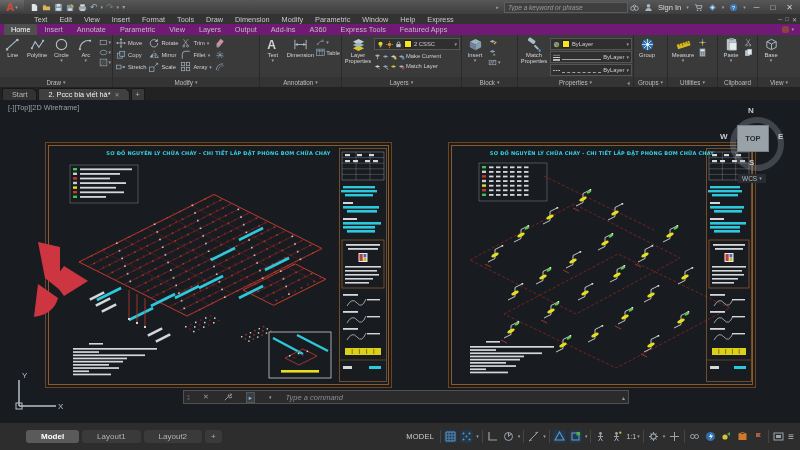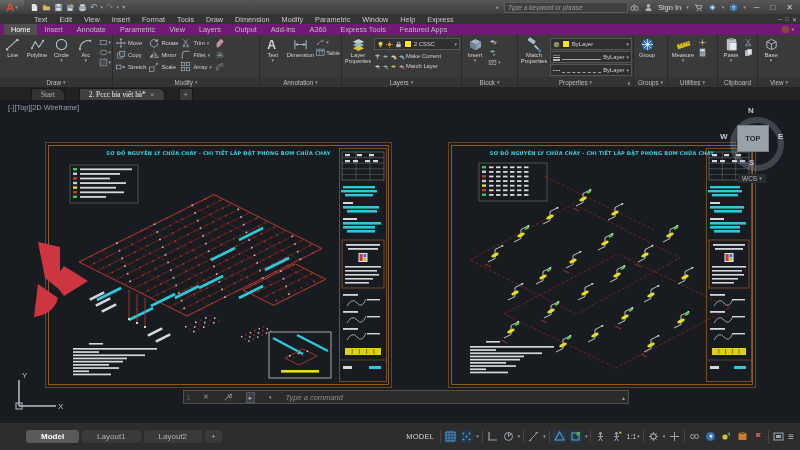--- a/index.html
+++ b/index.html
@@ -50,22 +50,22 @@
   .mini svg{width:9px;height:9px;}
   .mitem{display:flex;align-items:center;gap:2px;font-size:5.8px;color:#d0d0d0;height:12px;}
   .mitem svg{width:10px;height:10px;}
   .mcol{display:flex;flex-direction:column;}
   .chip{display:flex;align-items:center;gap:2px;background:#2f2f2f;border:1px solid #555;
         height:10px;font-size:5.8px;color:#d0d0d0;padding:0 2px;margin-bottom:1px;}
   .sw{width:6px;height:6px;background:#f5e61a;border:1px solid #222;}
   .lrow{display:flex;align-items:center;gap:1px;font-size:5.8px;color:#cfcfcf;height:10px;}
   .mi7{width:7px;height:7px;display:inline-block;}
   
-  .filetabs{height:13px;background:#222;display:flex;align-items:flex-end;padding-left:31px;
-            font-size:7.3px;gap:14px;font-family:Liberation Serif, serif;}
+  .filetabs{height:13px;background:#222;display:flex;align-items:flex-end;padding-left:2px;
+            font-size:7.3px;gap:1px;}
   .ftab{padding:1px 9px 1px;background:#333;color:#b5b5b5;border:1px solid #191919;border-bottom:none;
         border-radius:2px 6px 0 0;display:flex;gap:4px;align-items:center;}
   .ftab.active{background:#404040;color:#f0f0f0;}
   .ftab-x{color:#9a9a9a;font-size:6px;}
   .ftab-new{width:12px;text-align:center;background:#3a3a3a;color:#b5b5b5;border-radius:2px 2px 0 0;
             padding:1px 0;border:1px solid #191919;border-bottom:none;}
   
   .canvas{position:absolute;top:100px;left:0;right:0;bottom:27px;background:#181c21;overflow:hidden;}
   .vp-label{position:absolute;left:8px;top:3px;font-size:7.3px;color:#98a0a6;}
   .sheet{position:absolute;}

